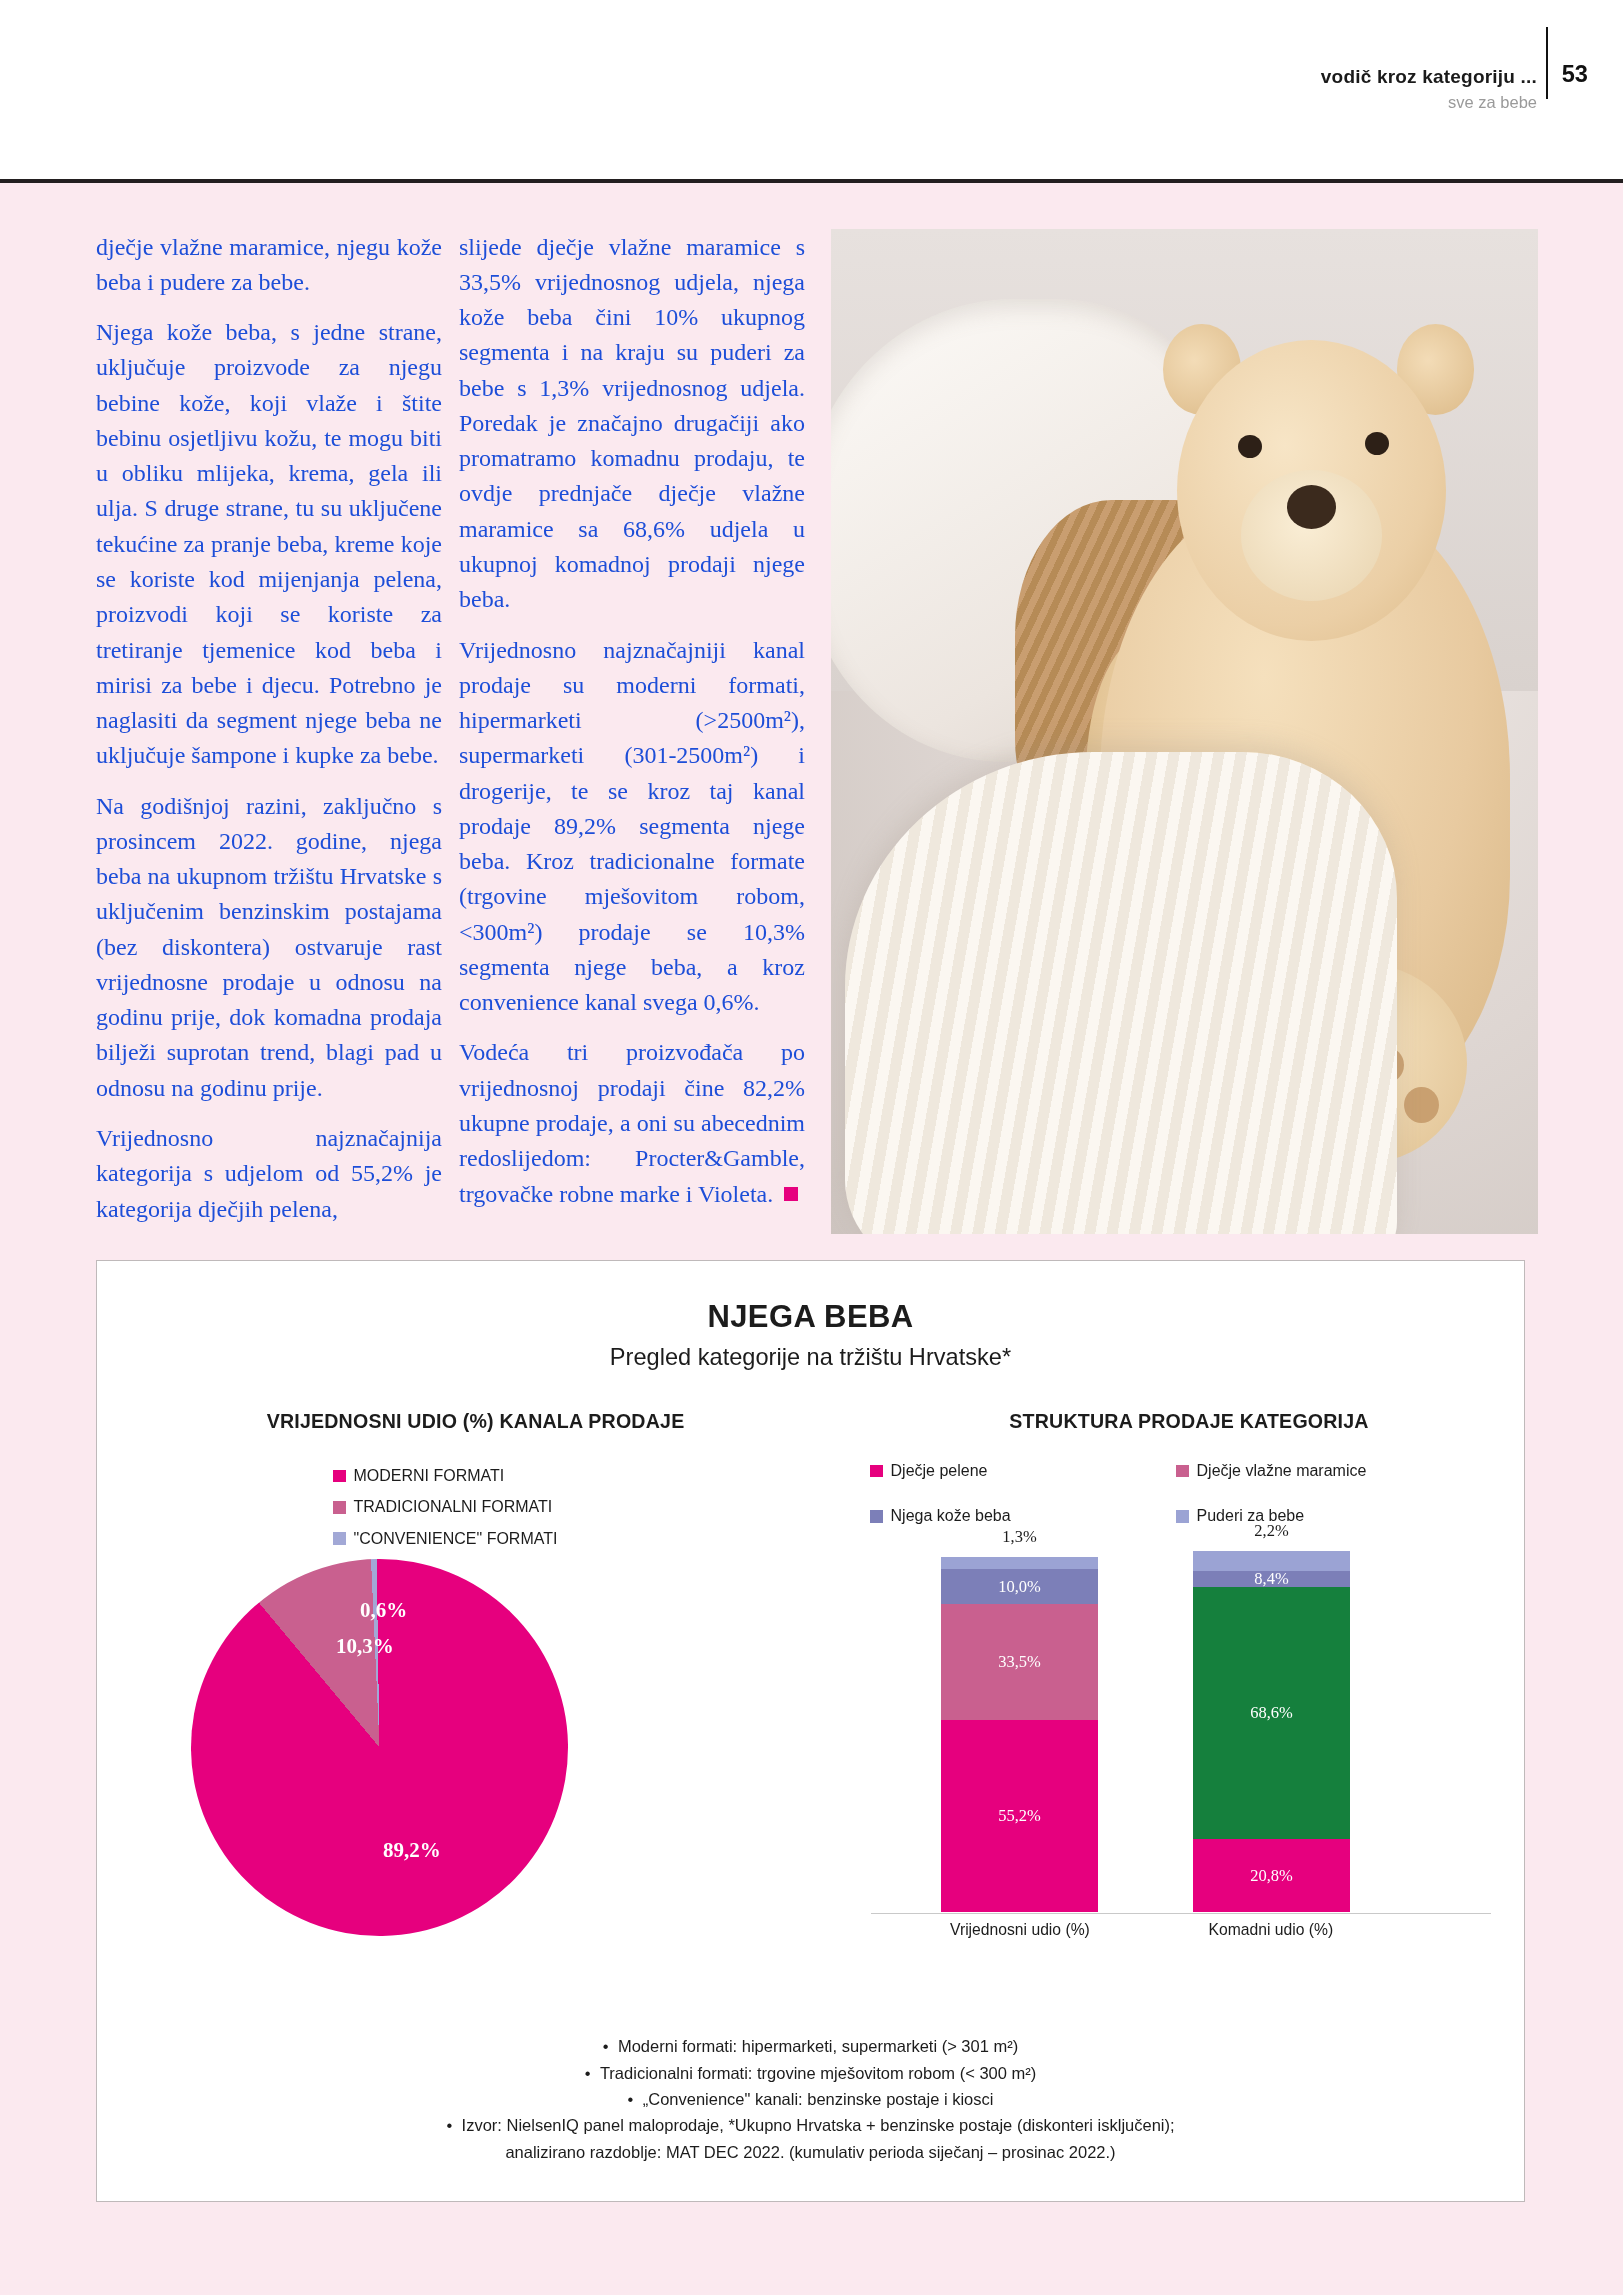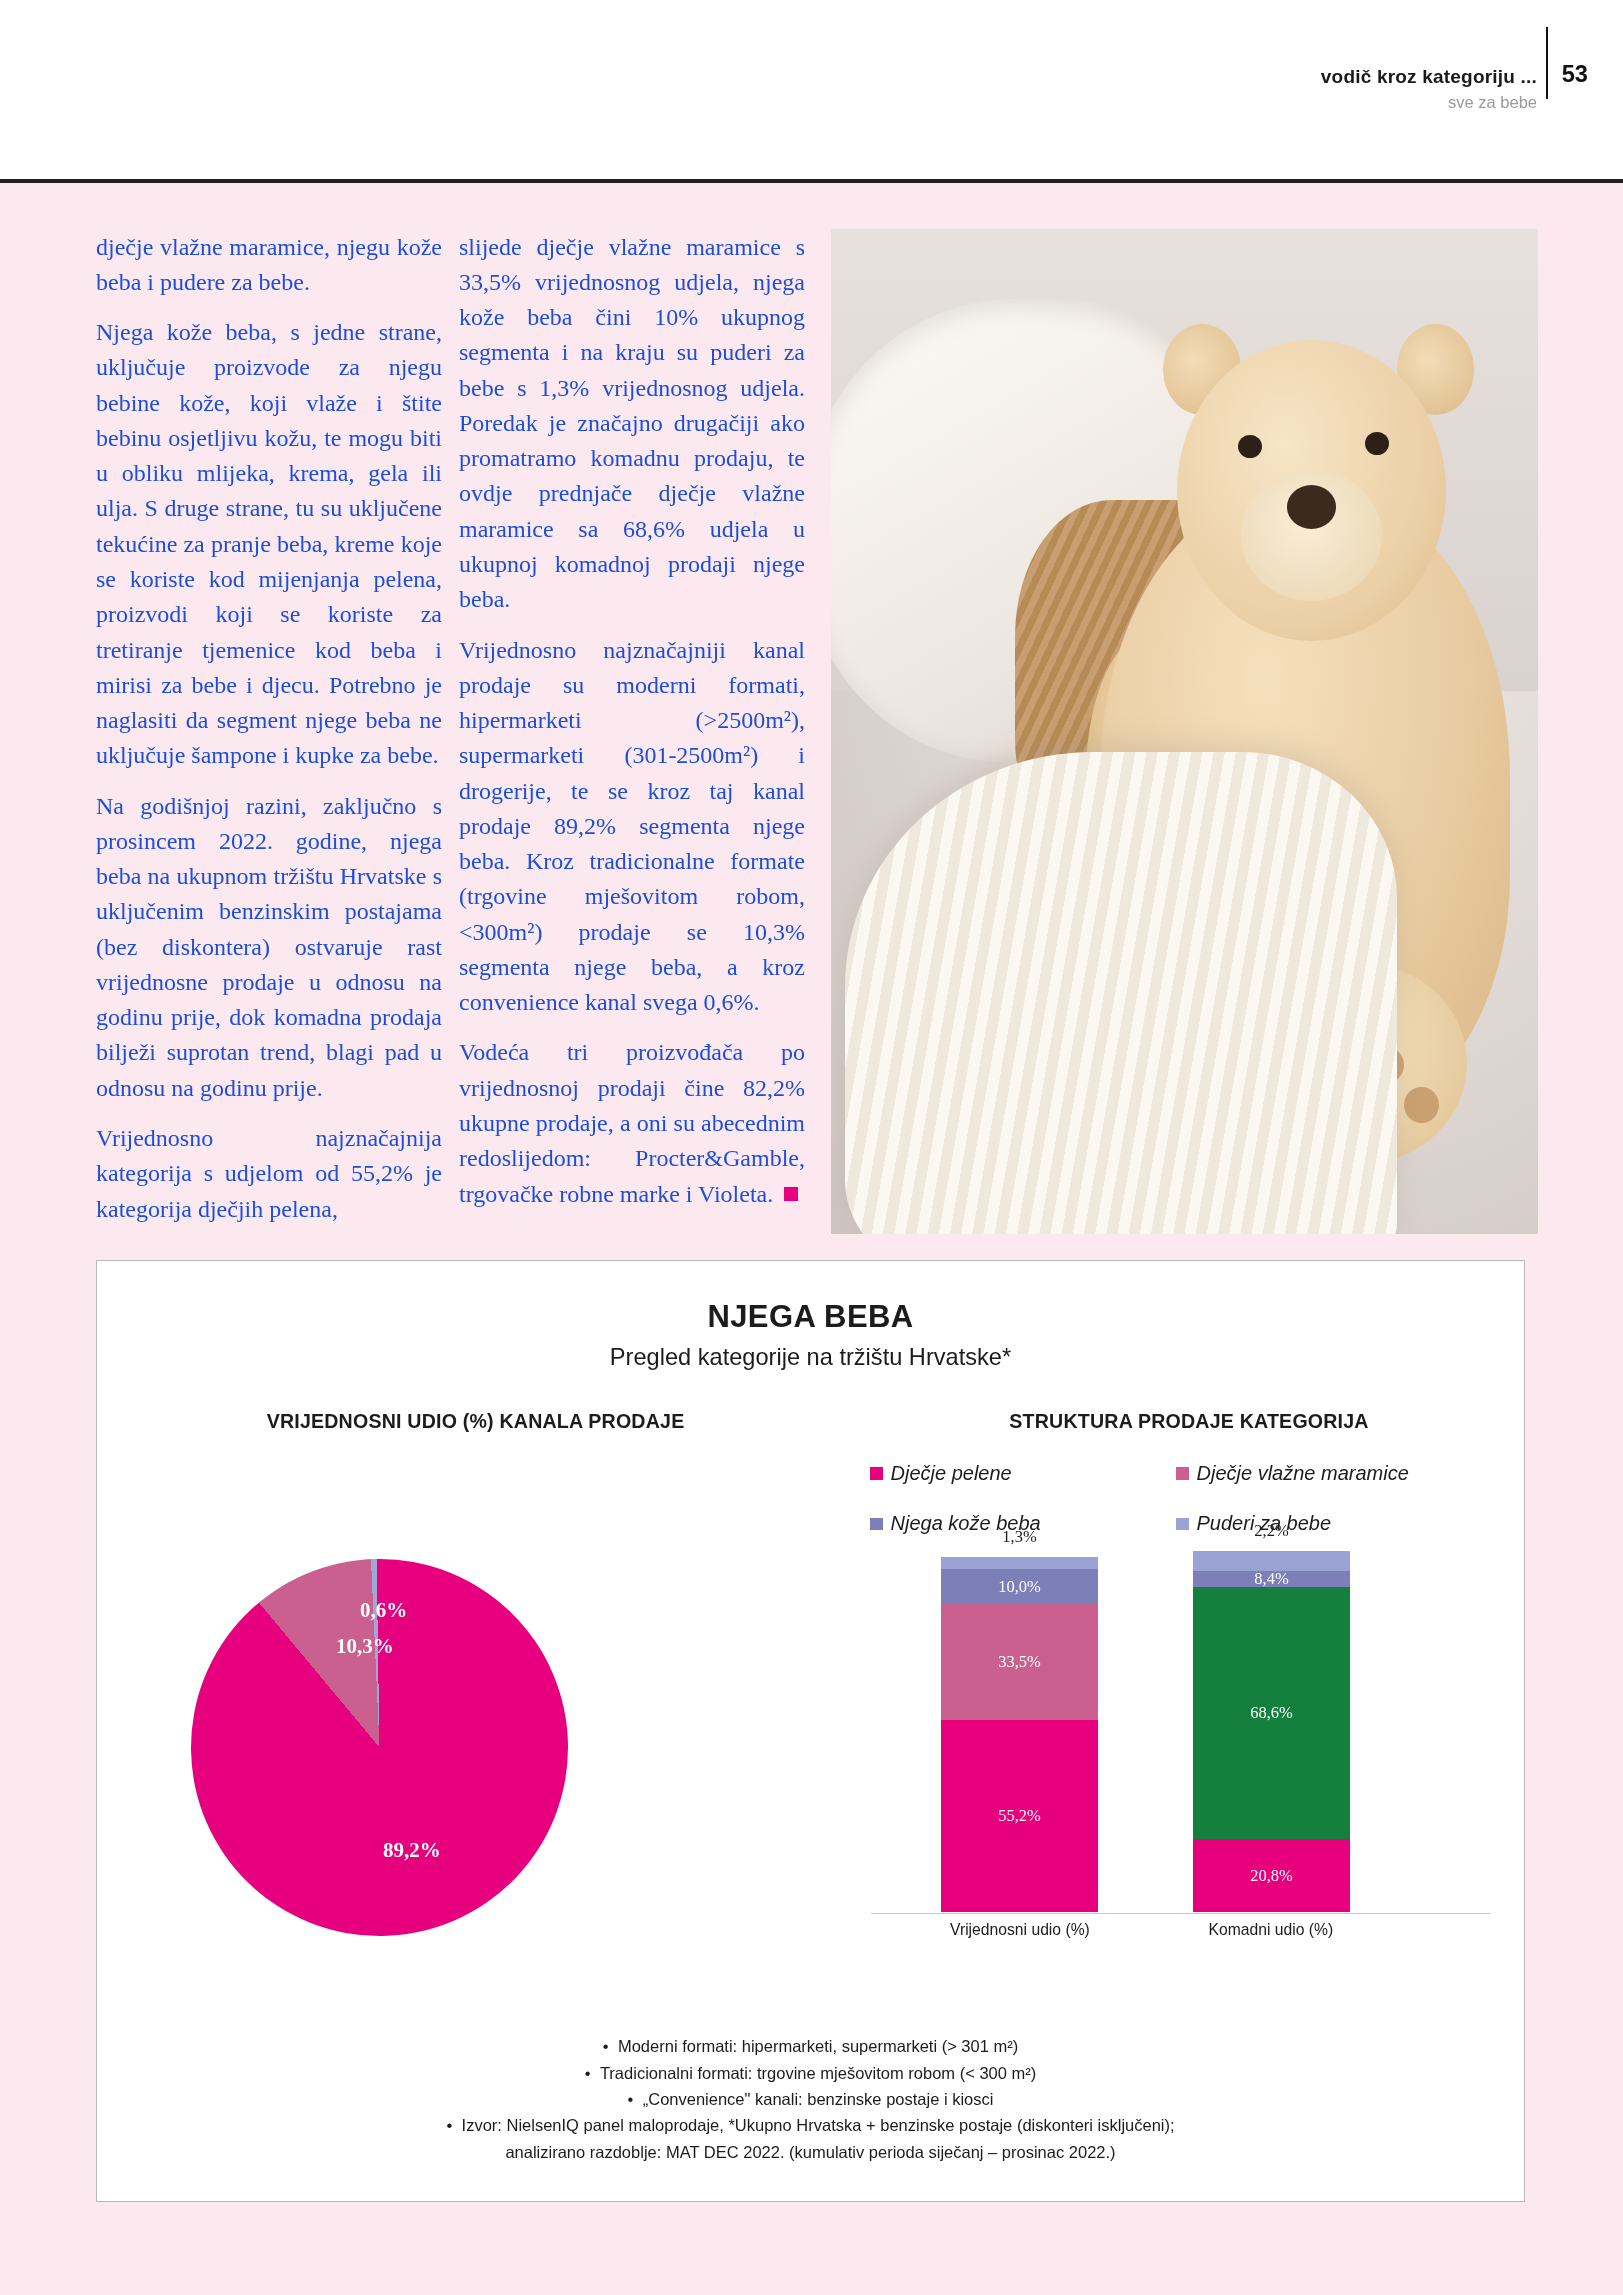--- a/index.html
+++ b/index.html
@@ -297,23 +297,22 @@
   .pl-main { left: 192px; top: 279px; color: #ffffff; }
   .pl-trad { left: 145px; top: 75px; }
   .pl-conv { left: 169px; top: 39px; }
 
   
   .bar-legend {
     position: absolute;
     left: 31px;
     top: 52px;
     width: 100%;
-    font-size: 20px;
-    color: #1c1c1c;
-    font-style: italic;
+    font-size: 16px;
+    color: #1c1c1c;
   }
   .bl-grid {
     display: grid;
     grid-template-columns: 306px 1fr;
     row-gap: 14px;
   }
   .bars-area {
     position: absolute;
     left: 7.9px;
     top: 149px;
@@ -428,20 +427,34 @@
 
   <div class="panel">
     <div class="panel-title">NJEGA BEBA</div>
     <div class="panel-sub">Pregled kategorije na tržištu Hrvatske*</div>
 
     <div class="halves">
 
       <div class="half half-left">
         <div class="half-head">VRIJEDNOSNI UDIO (%) KANALA PRODAJE</div>
 
+        <div class="pie-legend">
+          <div class="lg-row">
+            <span class="lg-sw" style="background:#e6007e"></span>
+            <span>MODERNI FORMATI</span>
+          </div>
+          <div class="lg-row">
+            <span class="lg-sw" style="background:#c9608f"></span>
+            <span>TRADICIONALNI FORMATI</span>
+          </div>
+          <div class="lg-row">
+            <span class="lg-sw" style="background:#a2a8d6"></span>
+            <span>"CONVENIENCE" FORMATI</span>
+          </div>
+        </div>
 
         <div class="pie-wrap">
           <div class="pie"></div>
           <div class="pie-lab pl-main">89,2%</div>
           <div class="pie-lab pl-trad">10,3%</div>
           <div class="pie-lab pl-conv">0,6%</div>
         </div>
       </div>
 
       <div class="half half-right">

